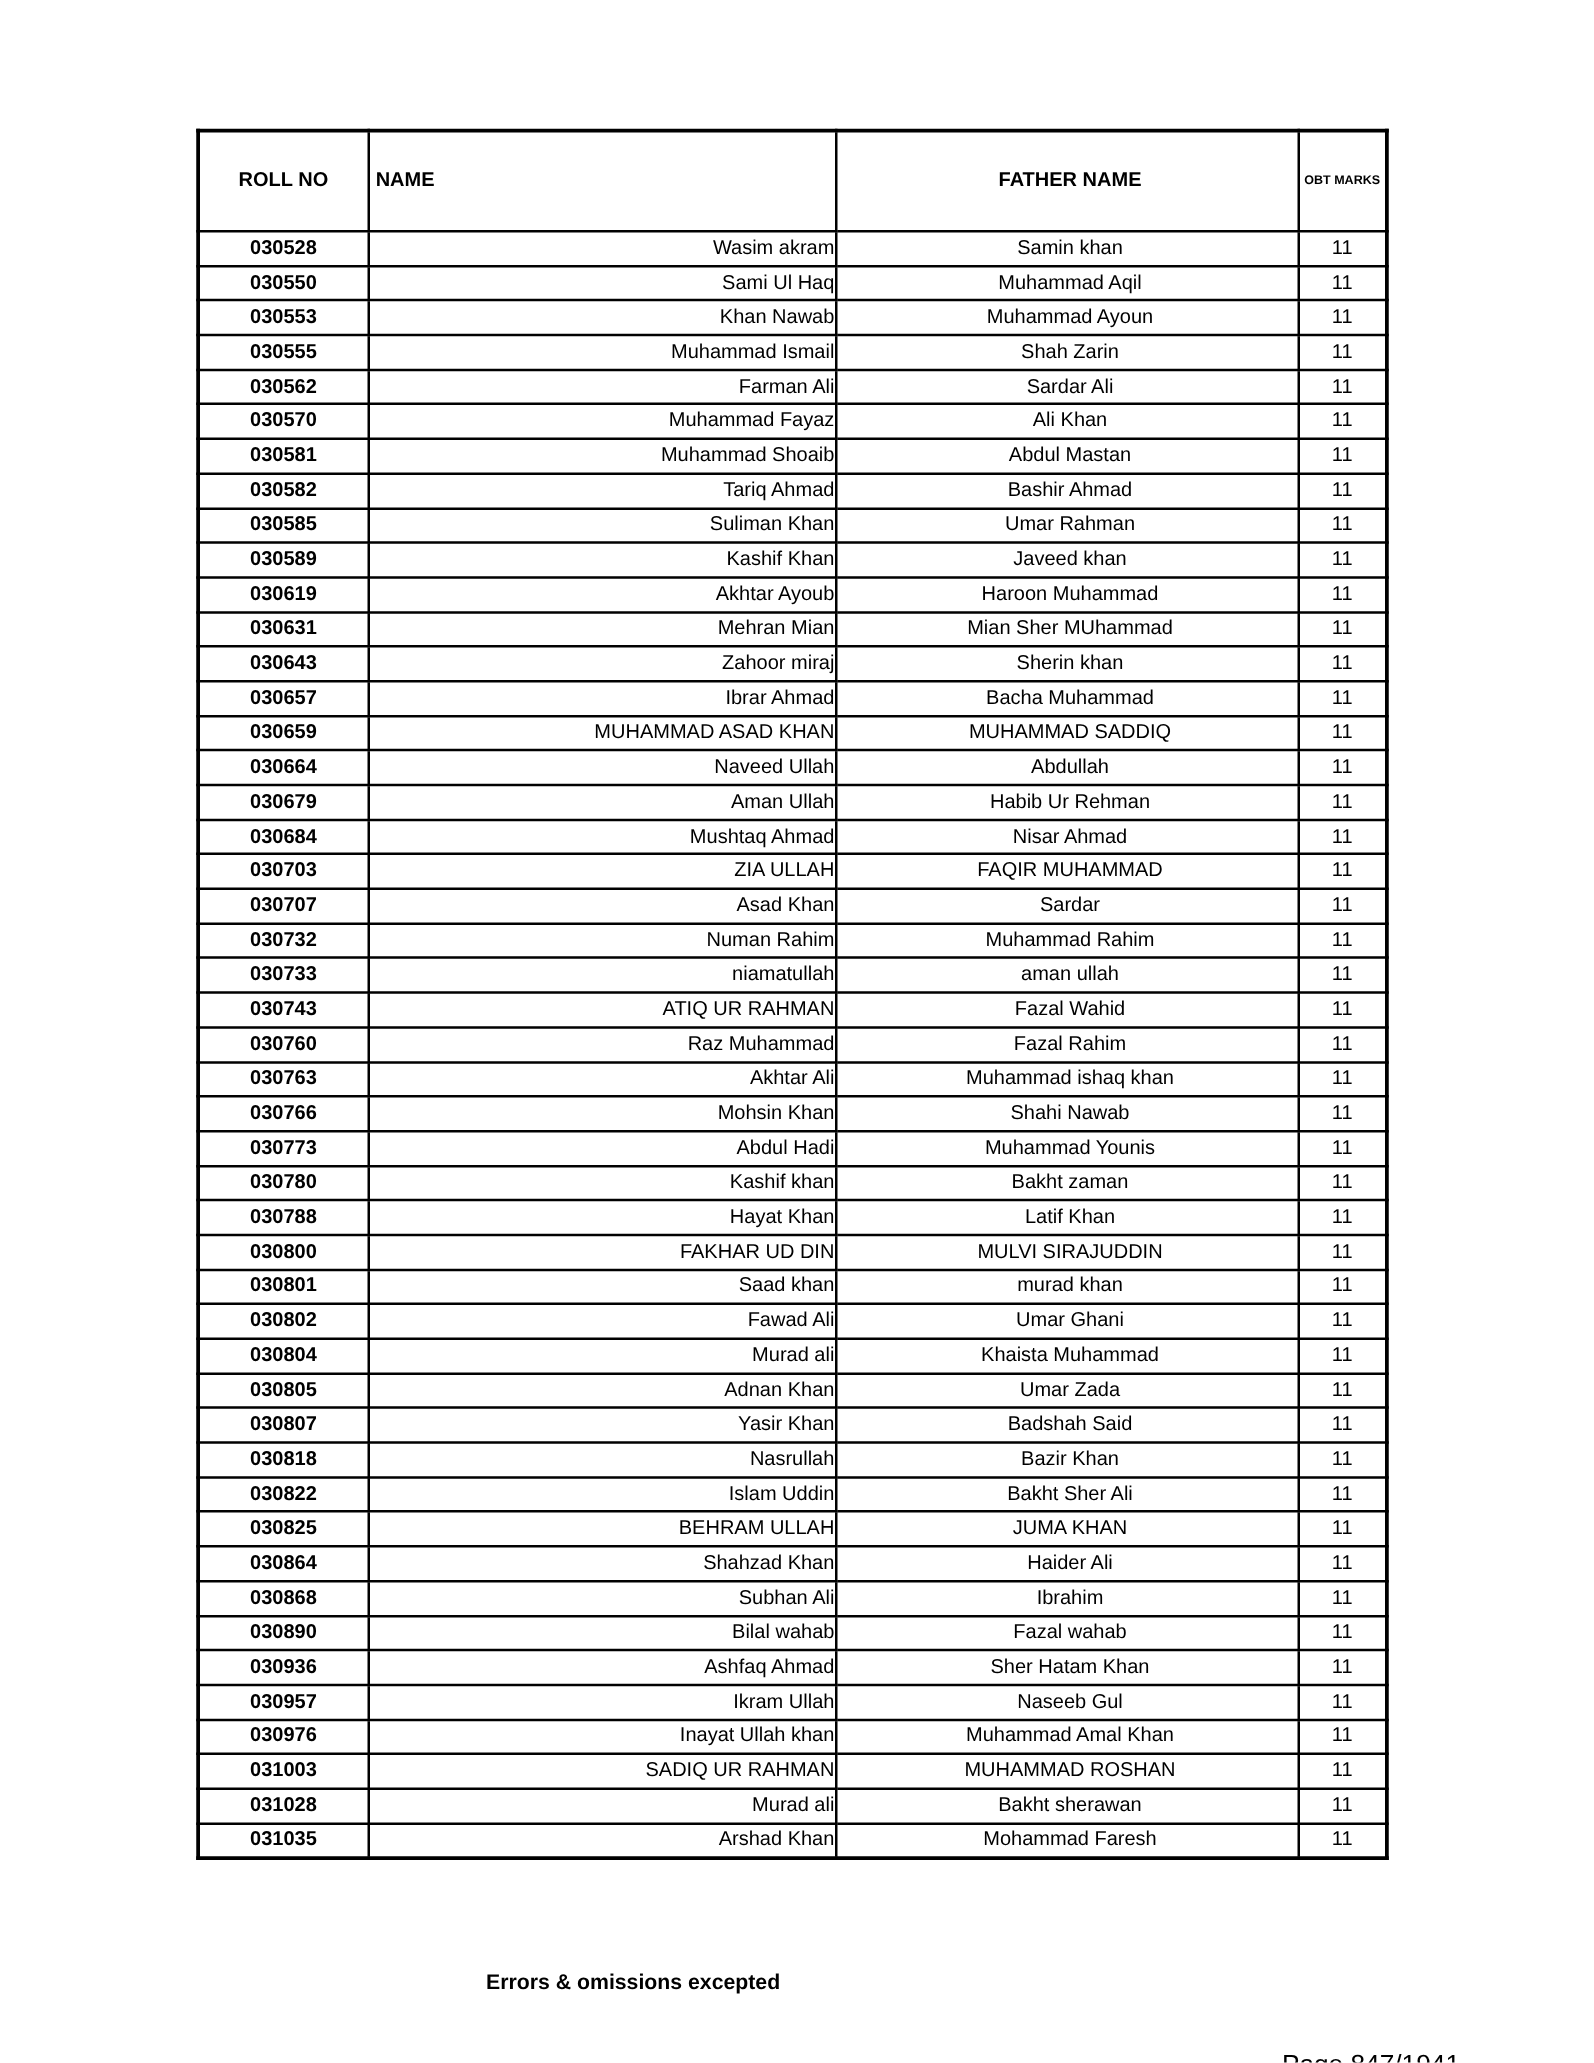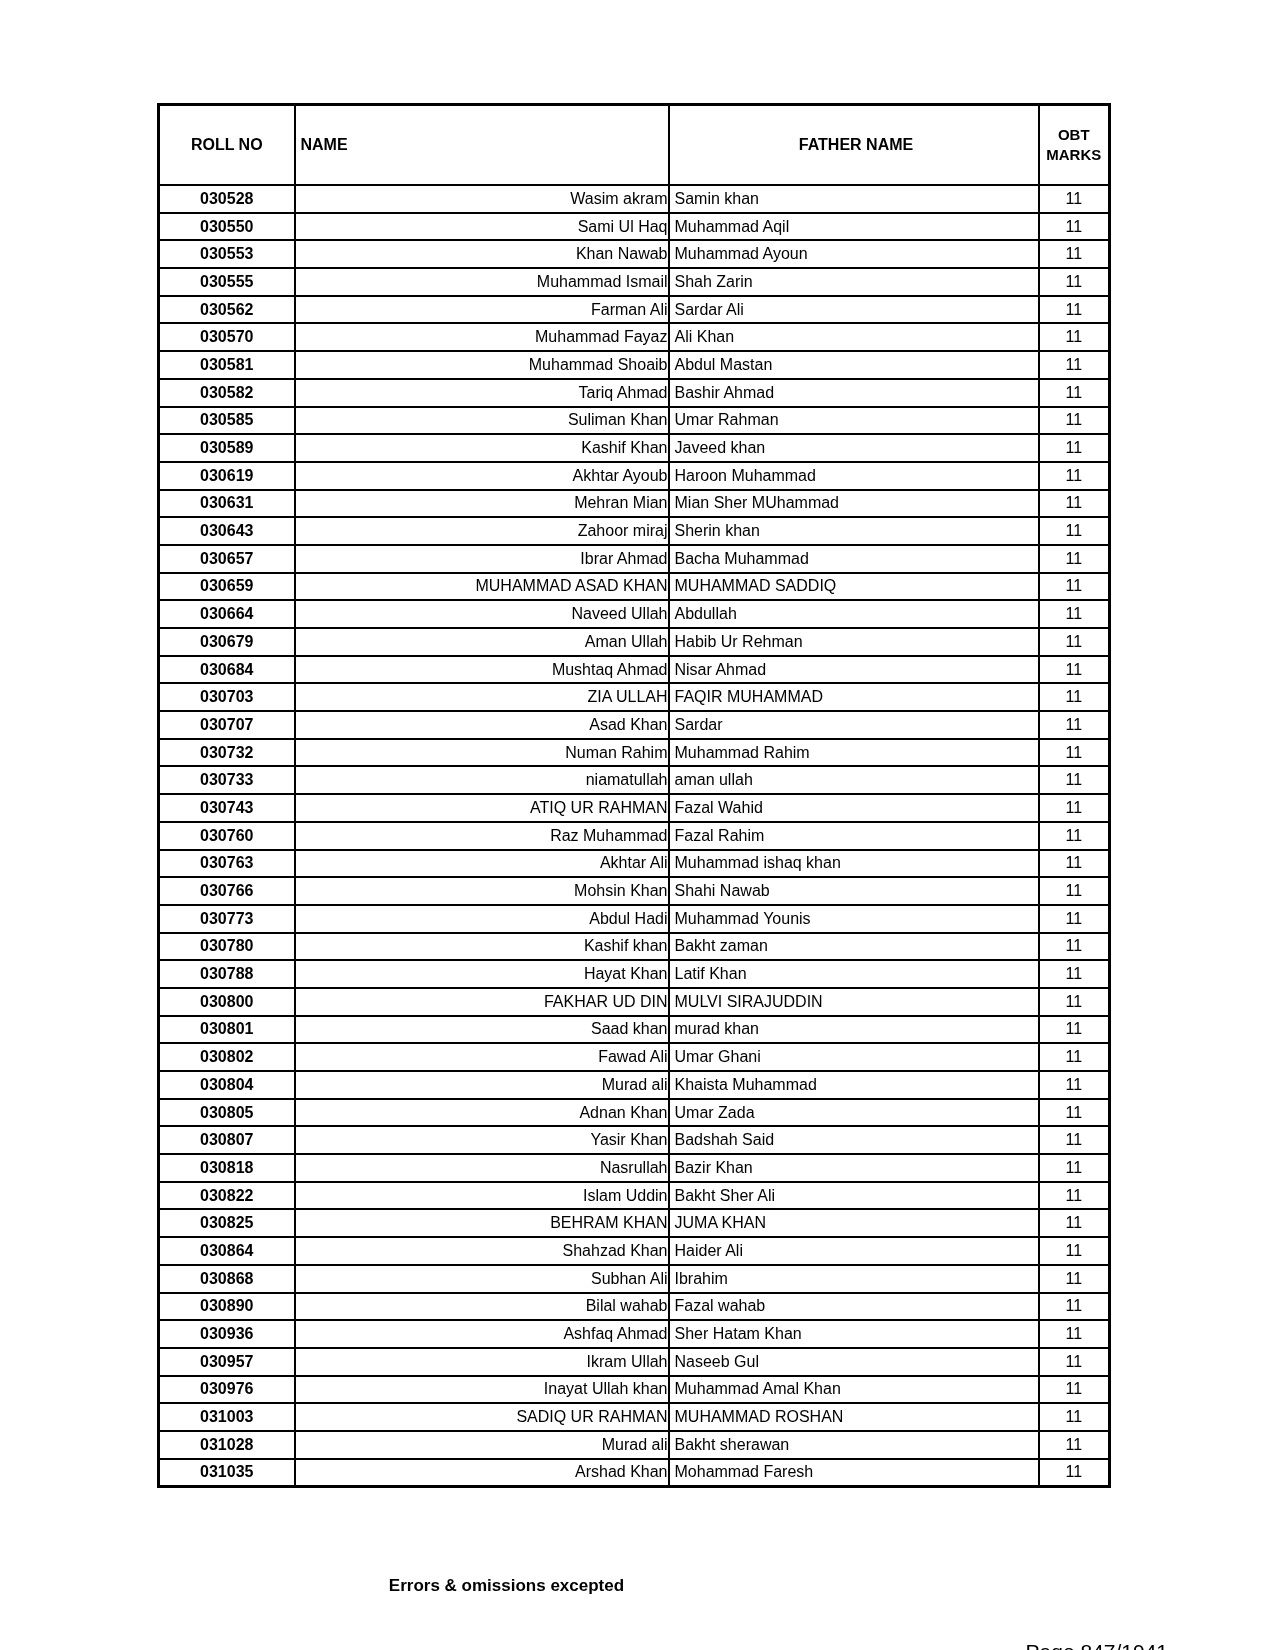--- a/index.html
+++ b/index.html
@@ -35,26 +35,26 @@
     padding: 0;
   }
   thead th {
     height: 78px;
     font-weight: bold;
     background: #ffffff;
   }
   th.h-roll   { text-align: center; }
   th.h-name   { text-align: left; padding-left: 5px; margin-top: 44px; }
   th.h-father { text-align: center; padding-left: 5px; }
-  th.h-obt    { text-align: center; white-space: normal; line-height: 1.35; font-size: 15px; }
+  th.h-obt    { text-align: center; white-space: normal; line-height: 1.35; font-size: 10px; }
 
   tbody td { height: 25.7px; vertical-align: middle; }
   td.roll   { font-weight: bold; text-align: center; }
   td.name   { text-align: right; padding-left: 5px; }
-  td.father { text-align: left; padding-left: 5px; }
+  td.father { text-align: center; padding-left: 5px; }
   td.obt    { text-align: center; }
 
   .footer-note {
     position: absolute;
     top: 1576px;
     left: 0;
     width: 1013px;
     text-align: center;
     font-weight: bold;
     font-size: 17px;
@@ -302,21 +302,21 @@
         <td class="obt">11</td>
       </tr>
       <tr>
         <td class="roll">030822</td>
         <td class="name">Islam Uddin</td>
         <td class="father">Bakht Sher Ali</td>
         <td class="obt">11</td>
       </tr>
       <tr>
         <td class="roll">030825</td>
-        <td class="name">BEHRAM KHAN</td>
+        <td class="name">BEHRAM ULLAH</td>
         <td class="father">JUMA KHAN</td>
         <td class="obt">11</td>
       </tr>
       <tr>
         <td class="roll">030864</td>
         <td class="name">Shahzad Khan</td>
         <td class="father">Haider Ali</td>
         <td class="obt">11</td>
       </tr>
       <tr>

